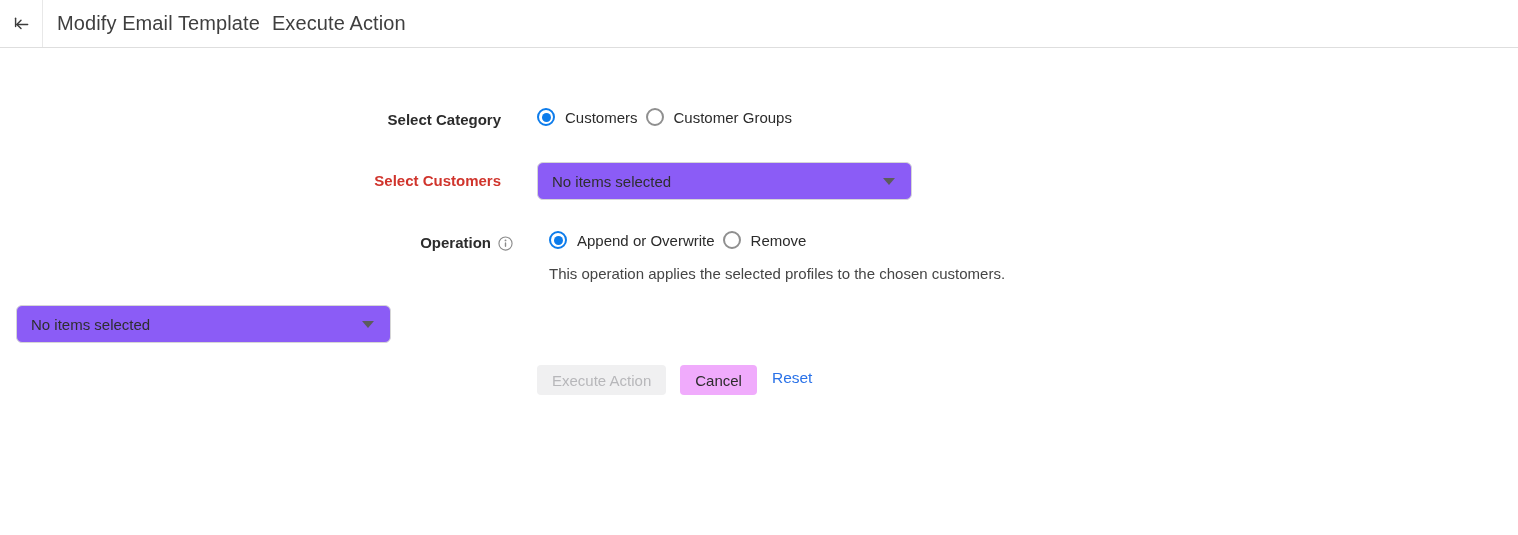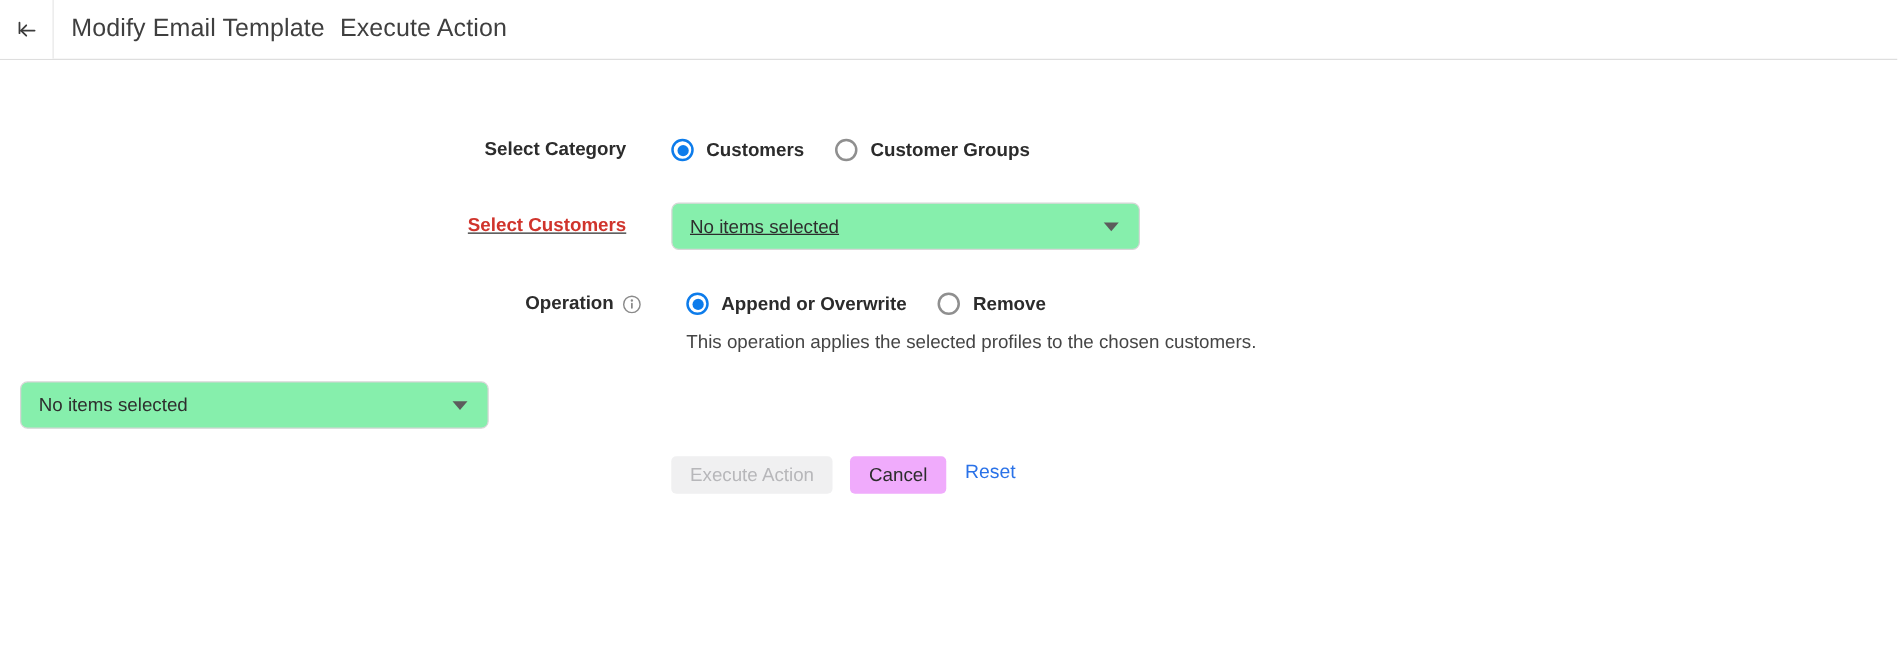--- a/index.html
+++ b/index.html
@@ -57,27 +57,27 @@
     line-height: 24px;
     white-space: nowrap;
     display: flex;
     justify-content: flex-end;
     align-items: center;
     gap: 5px;
   }
   .field-label.required { color: #d0342c; }
 
   .row-category { margin-top: 0; height: 24px; }
-  .row-customers { margin-top: 30px; text-decoration: underline; }
+  .row-customers { margin-top: 30px; }
   .row-operation { margin-top: 31px; }
   .row-profile { margin-top: 23px; }
   .row-actions { margin-top: 22px; }
 
   
-  .radio-group { display: flex; align-items: center; gap: 25px; height: 24px; font-weight: bold; }
+  .radio-group { display: flex; align-items: flex-start; gap: 8px; height: 24px; }
   .radio-option { display: flex; align-items: center; gap: 10px; cursor: pointer; }
   .radio {
     width: 18px; height: 18px;
     border-radius: 50%;
     border: 2px solid #8f8f8f;
     background: #ffffff;
     display: flex; align-items: center; justify-content: center;
     flex: 0 0 auto;
   }
   .radio.selected { border-color: #0d7ceb; }
@@ -87,21 +87,21 @@
 
   
   .info-icon { display: inline-flex; cursor: pointer; margin-left: 2px; }
   .info-icon svg { display: block; }
 
   
   .dropdown {
     width: 375px; height: 38px;
     border: 1px solid #d6d6d6;
     border-radius: 6px;
-    background: #86efac;
+    background: #8b5cf6;
     display: flex;
     align-items: center;
     padding: 0 16px 0 14px;
     cursor: pointer;
   }
   .dropdown-value { font-size: 15px; color: #2e2e2e; }
   .chevron {
     margin-left: auto;
     width: 0; height: 0;
     border-left: 6px solid transparent;

